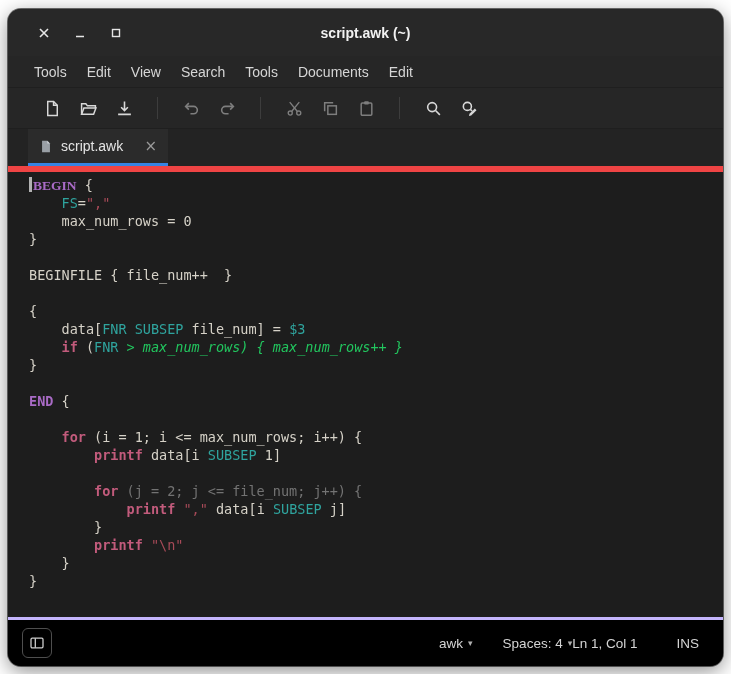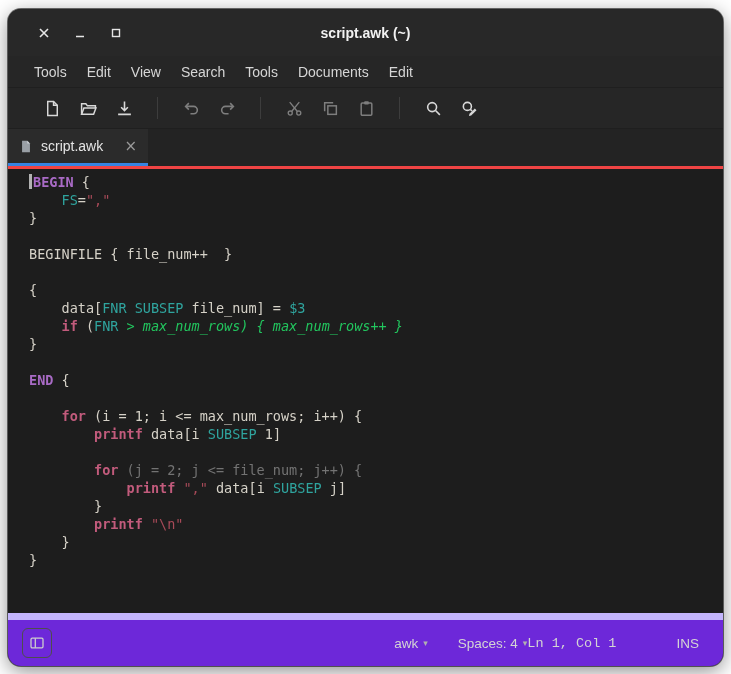--- a/index.html
+++ b/index.html
@@ -67,21 +67,22 @@
   .tool-icon svg { width: 17px; height: 17px; display: block; }
   .tool-sep {
     width: 1px; height: 22px; background: #3d3d3d;
     margin: 0 15px;
   }
   
   .tabbar {
     height: 37px; flex: 0 0 auto;
     background: #232323;
     display: flex; align-items: stretch;
-    border-bottom: 3px solid #ef4444;
+    padding-left: 20px;
+    border-bottom: 6px solid #ef4444;
   }
   .tab {
     display: flex; align-items: center; gap: 8px;
     padding: 0 11px;
     background: #2b2b2b;
     border-bottom: 3px solid #3584e4;
     box-sizing: border-box;
     min-width: 140px;
   }
   .tab-icon svg { width: 14px; height: 15px; display: block; }
@@ -105,38 +106,38 @@
     font-size: 13.5px; line-height: 18px;
   }
   .code-line .bold { font-weight: bold; }
   .caret {
     display: inline-block; width: 3px; height: 15px;
     background: #b2b2b2; vertical-align: -2px; margin-right: 1px;
   }
   
   .statusbar {
     height: 46px; flex: 0 0 auto;
-    background: #6d28d9;
-    border-top: 7px solid #c4b5fd;
+    background: #000000;
+    border-top: 3px solid #c4b5fd;
     display: flex; align-items: center;
     padding: 0 24px 0 14px;
   }
   .panel-btn {
     background: none; border: 1px solid #4e4e4e; border-radius: 6px;
     width: 30px; height: 30px; padding: 0;
     color: #cdcdcd;
     display: flex; align-items: center; justify-content: center;
   }
   .panel-btn svg { width: 16px; height: 16px; display: block; }
   .sb-right { margin-left: auto; display: flex; align-items: center; }
   .sb-item { font-size: 13.5px; color: #d4d4d4; display: flex; align-items: center; }
   .sb-caret { font-size: 9px; color: #b0b0b0; margin-left: 5px; font-family: "DejaVu Sans", sans-serif; }
   .sb-lang   { margin-right: 30px; }
   .sb-spaces { }
-  .sb-pos    { margin-right: 60px; font-family: Liberation Mono, monospace; }
+  .sb-pos    { margin-right: 39px; }
 </style>
 </head>
 <body>
 
 <div class="window">
 
   <div class="titlebar">
     <div class="win-controls">
         <button class="win-ctrl">
           <span>
@@ -268,22 +269,23 @@
           <path d="M3.5 1.5h6l3 3v10h-9z" fill="#9aa0a6"></path>
           <path d="M9.5 1.5v3h3z" fill="#cfd4d9"></path>
         </svg>
       </span>
       <span class="tab-label">script.awk</span>
       <button class="tab-close">×</button>
     </div>
   </div>
 
   <div class="editor">
-      <div class="code-line"><span class="caret"></span><span class="bold" style="color: rgb(169, 107, 198);">BEGIN</span><span style="color: rgb(214, 210, 200);"> {</span></div>
+      <div class="code-line"><span class="caret"></span><span class="bold" style="color: rgb(169, 107, 198); font-family: Liberation Serif, serif;">BEGIN</span><span style="color: rgb(214, 210, 200);"> {</span></div>
       <div class="code-line"><span style="color: rgb(214, 210, 200);">    </span><span style="color: rgb(47, 164, 158);">FS</span><span style="color: rgb(214, 210, 200);">=</span><span style="color: rgb(168, 74, 88);">","</span></div>
+      <div class="code-line"><span style="color: rgb(214, 210, 200);">    max_num_rows = 0</span></div>
       <div class="code-line"><span style="color: rgb(214, 210, 200);">}</span></div>
       <div class="code-line">&nbsp;</div>
       <div class="code-line"><span style="color: rgb(214, 210, 200);">BEGINFILE { file_num++  }</span></div>
       <div class="code-line">&nbsp;</div>
       <div class="code-line"><span style="color: rgb(214, 210, 200);">{</span></div>
       <div class="code-line"><span style="color: rgb(214, 210, 200);">    data[</span><span style="color: rgb(47, 164, 158);">FNR</span><span style="color: rgb(214, 210, 200);"> </span><span style="color: rgb(47, 164, 158);">SUBSEP</span><span style="color: rgb(214, 210, 200);"> file_num] = </span><span style="color: rgb(47, 164, 158);">$3</span></div>
       <div class="code-line"><span style="color: rgb(214, 210, 200);">    </span><span class="bold" style="color: rgb(194, 91, 124);">if</span><span style="color: rgb(214, 210, 200);"> (</span><span style="color: rgb(47, 164, 158);">FNR</span><span style="color: #22c55e; font-style: italic;"> &gt; max_num_rows) { max_num_rows++ }</span></div>
       <div class="code-line"><span style="color: rgb(214, 210, 200);">}</span></div>
       <div class="code-line">&nbsp;</div>
       <div class="code-line"><span class="bold" style="color: rgb(169, 107, 198);">END</span><span style="color: rgb(214, 210, 200);"> {</span></div>

